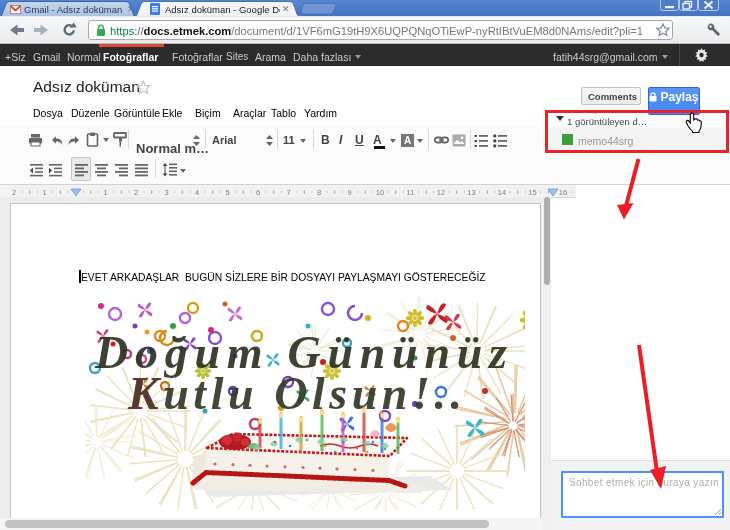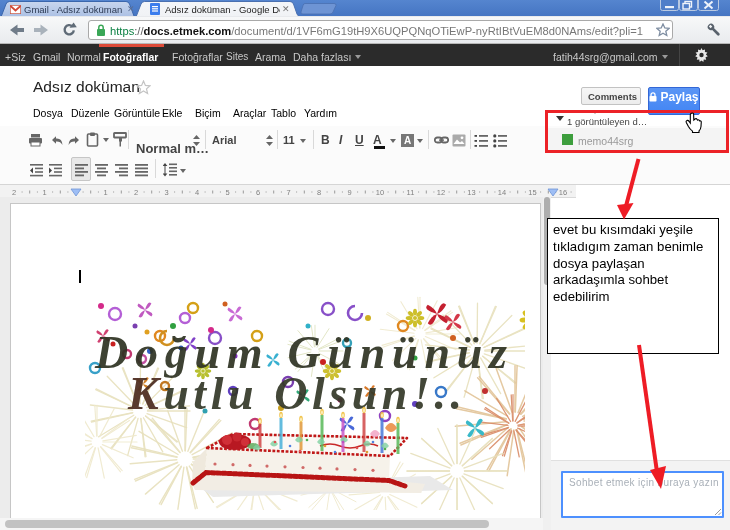--- a/index.html
+++ b/index.html
@@ -303,20 +303,21 @@
         <text x="502.0" y="9.5" font-size="7.5" fill="#808080" text-anchor="middle" font-family="Liberation Sans, sans-serif">14</text>
         <text x="532.5" y="9.5" font-size="7.5" fill="#808080" text-anchor="middle" font-family="Liberation Sans, sans-serif">15</text>
         <text x="563.0" y="9.5" font-size="7.5" fill="#808080" text-anchor="middle" font-family="Liberation Sans, sans-serif">16</text>
         <path d="M71,4 h10 l-5,7 z" fill="#9ebef5" stroke="#6e94d6" stroke-width="0.8"></path>
         <path d="M548,4 h10 l-5,7 z" fill="#9ebef5" stroke="#6e94d6" stroke-width="0.8"></path>
       </svg>
     </div>
 <div style="position:absolute;left:0;top:197px;width:551px;height:333px;background:#ececec"></div>
     <div style="position:absolute;left:10px;top:203px;width:531px;height:315px;background:#fff;border:1px solid #c6c6c6;border-bottom:none"></div>
     <div style="position:absolute;left:79px;top:270px;width:1.5px;height:13px;background:#000"></div>
+    <div style="position:absolute;left:81px;top:272px;font-size:10.3px;color:#000;white-space:nowrap">EVET ARKADAŞLAR&nbsp; BUGÜN SİZLERE BİR DOSYAYI PAYLAŞMAYI GÖSTERECEĞİZ</div>
     <svg width="440" height="214" viewBox="0 0 440 214" style="position:absolute;left:85px;top:296px">
       <g stroke="#e7e0bc" stroke-width="1.3" stroke-linecap="round" opacity="0.9">
         <line x1="62.5" y1="115.0" x2="105.0" y2="115.0"></line>
         <line x1="62.0" y1="117.7" x2="101.6" y2="131.7"></line>
         <line x1="60.5" y1="120.1" x2="91.8" y2="146.1"></line>
         <line x1="60.6" y1="120.0" x2="92.4" y2="145.5"></line>
         <line x1="58.4" y1="121.7" x2="77.8" y2="155.9"></line>
         <line x1="55.8" y1="122.5" x2="60.1" y2="160.8"></line>
         <line x1="55.9" y1="122.4" x2="61.0" y2="160.7"></line>
         <line x1="53.1" y1="122.3" x2="42.6" y2="159.6"></line>
@@ -802,21 +803,20 @@
     <div style="position:absolute;left:544px;top:197px;width:6px;height:88px;background:#aeaeae;border-radius:3px"></div>
 <div style="position:absolute;left:545px;top:110px;width:184px;height:43px;border:3px solid #ec2227"></div>
     <div style="position:absolute;left:556px;top:116px;width:0;height:0;border:4px solid transparent;border-top:5px solid #333"></div>
     <div style="position:absolute;left:567px;top:116px;font-size:9.5px;color:#444">1 görüntüleyen d…</div>
     <div style="position:absolute;left:548px;top:128px;width:178px;height:22px;background:#f4f4f4"></div>
     <div style="position:absolute;left:562px;top:134px;width:11px;height:11px;background:#3d9e3d"></div>
     <div style="position:absolute;left:578px;top:135px;font-size:10.5px;color:#999">memo44srg</div>
     <svg width="17" height="22" style="position:absolute;left:685px;top:112px">
 <path d="M6,1.5 q1.4,-1 2.6,0.2 L8.8,8 l1.2,-1 q1.3,-0.8 2,0.3 l0.5,0.8 q1,-0.8 1.8,0.2 l0.5,0.7 q1.2,-0.4 1.5,0.8 L16,14.5 q-0.3,3 -2,4.5 l0,1.5 -6.5,0 0,-1.4 Q5,17.5 3.4,14.6 L1.3,10.4 q-0.6,-1.5 0.8,-2 q1.2,-0.3 2,1 L5.3,11 L5.3,3 q0,-1 0.7,-1.5 Z" fill="#fff" stroke="#000" stroke-width="1.1"></path>
 </svg>
-    <div style="position:absolute;left:547px;top:218px;width:172px;height:136px;background:#fff;border:1px solid #000;font-size:13.2px;line-height:16.8px;color:#000;padding:3px 0 0 5px;white-space:nowrap;overflow:hidden">evet bu kısımdaki yeşile<br>tıkladıgım zaman benimle<br>dosya paylaşan<br>arkadaşımla sohbet<br>edebilirim</div>
     <div style="position:absolute;left:551px;top:460px;width:179px;height:70px;background:#f3f3f3;border-top:1px solid #e0e0e0"></div>
     <div style="position:absolute;left:561px;top:471px;width:163px;height:47px;background:#fff;border:2px solid #4d90fe;border-radius:1px"></div>
     <div style="position:absolute;left:569px;top:477px;font-size:10px;color:#a9b0b8;letter-spacing:0.35px;white-space:nowrap">Sohbet etmek için buraya yazın</div>
     <svg width="8" height="8" style="position:absolute;left:714px;top:508px">
 <path d="M7,1 L1,7 M7,4.5 L4.5,7" stroke="#9a9a9a" stroke-width="1"></path>
     </svg>
     <svg width="730" height="530" viewBox="0 0 730 530" style="position:absolute;left:0;top:0;pointer-events:none">
 <line x1="638.5" y1="159" x2="626" y2="206" stroke="#ee1c25" stroke-width="4"></line>
 <polygon points="617,205 633.5,203 624,219.5" fill="#ee1c25"></polygon>
 <line x1="639" y1="345" x2="657" y2="472" stroke="#ee1c25" stroke-width="4"></line>

